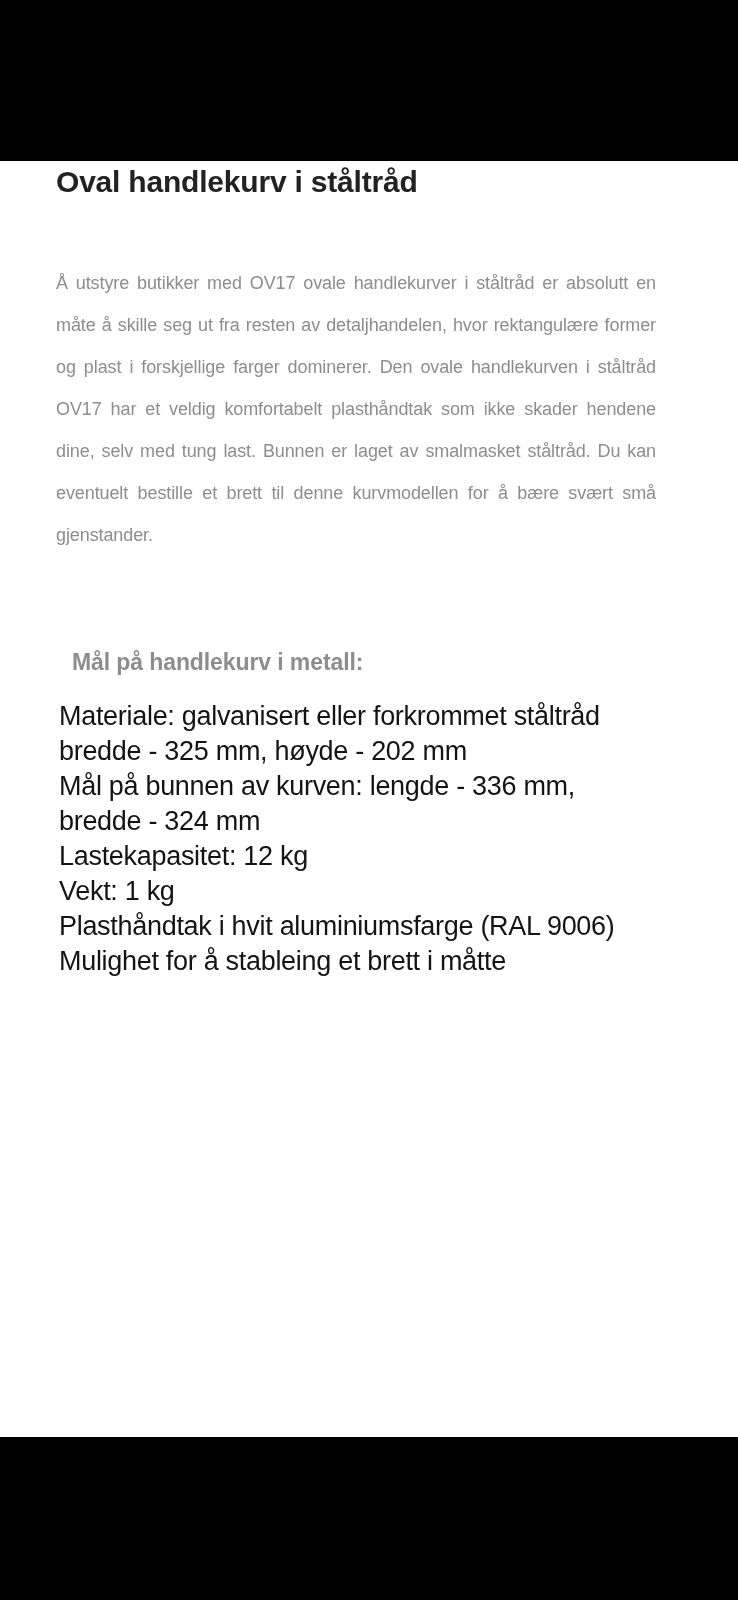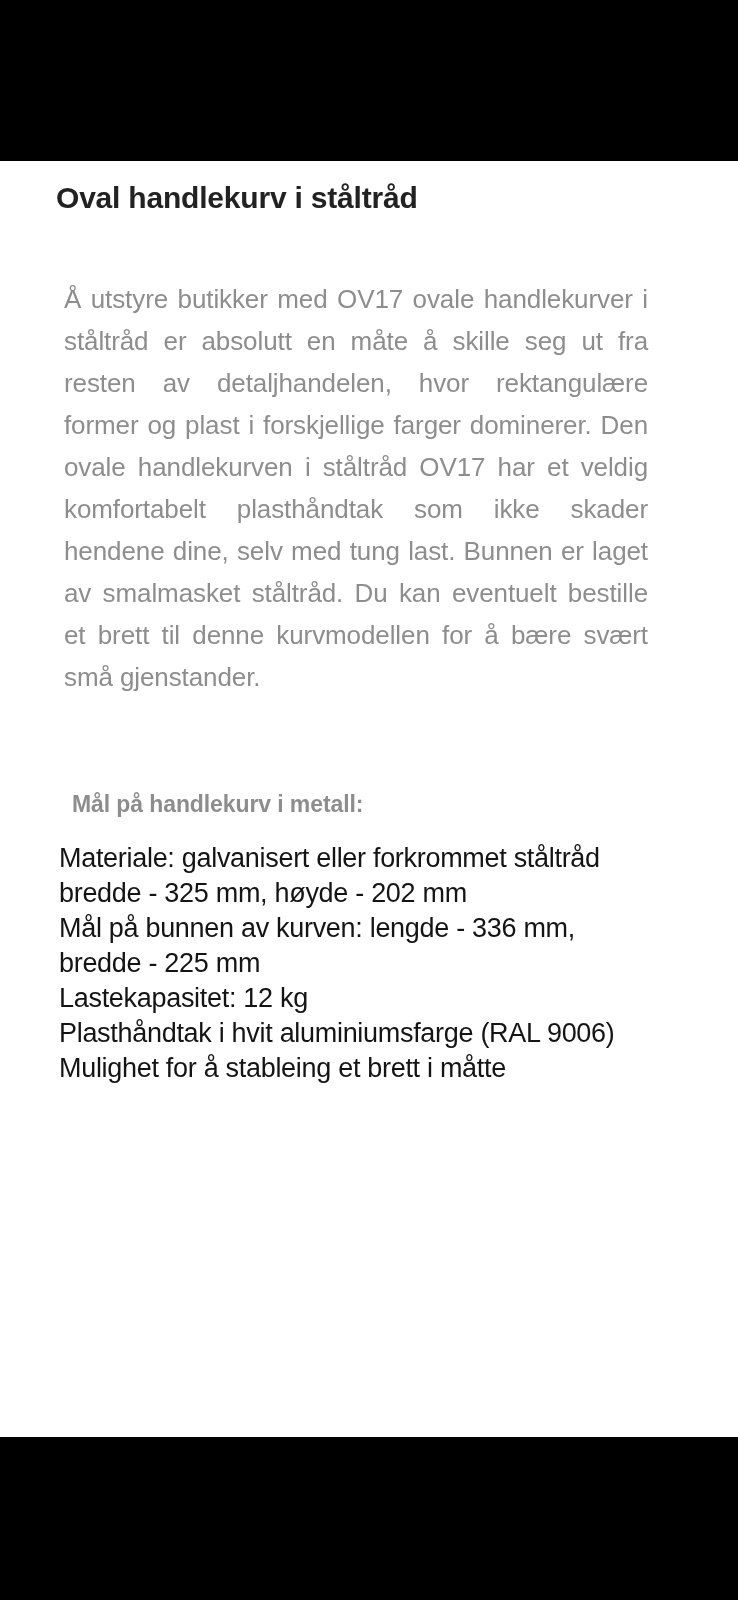--- a/index.html
+++ b/index.html
@@ -56,32 +56,32 @@
 
   .content {
     position: absolute;
     left: 56px;
     top: 0;
     width: 600px;
   }
 
   .doc-title {
     margin: 0;
-    padding-top: 18px;
+    padding-top: 2px;
     font-size: 30px;
     line-height: 38px;
     font-weight: bold;
     color: #222222;
     letter-spacing: -0.2px;
   }
 
   .body-para {
-    margin: 8px;
+    margin: 0;
     color: #8d8d8d;
-    font-size: 26px;
+    font-size: 18px;
     line-height: 42px;
     text-align: justify;
     text-justify: inter-word;
     letter-spacing: -0.1px;
   }
   .body-para.first {
     margin-top: 61px;
   }
   .body-para.second {
     margin-top: 42px;
@@ -125,22 +125,23 @@
 
       <p class="body-para first">Å utstyre butikker med OV17 ovale handlekurver i ståltråd er absolutt en måte å skille seg ut fra resten av detaljhandelen, hvor rektangulære former og plast i forskjellige farger dominerer. Den ovale handlekurven i ståltråd OV17 har et veldig komfortabelt plasthåndtak som ikke skader hendene dine, selv med tung last. Bunnen er laget av smalmasket ståltråd. Du kan eventuelt bestille et brett til denne kurvmodellen for å bære svært små gjenstander.</p>
 
 
       <h2 class="specs-heading">Mål på handlekurv i metall:</h2>
 
       <ul class="specs-list">
         <li>Materiale: galvanisert eller forkrommet ståltråd</li>
         <li>bredde - 325 mm, høyde - 202 mm</li>
         <li>Mål på bunnen av kurven: lengde - 336 mm,</li>
-        <li>bredde - 225 mm</li>
+        <li>bredde - 324 mm</li>
         <li>Lastekapasitet: 12 kg</li>
+        <li>Vekt: 1 kg</li>
         <li>Plasthåndtak i hvit aluminiumsfarge (RAL 9006)</li>
         <li>Mulighet for å stableing et brett i måtte</li>
       </ul>
 
     </div>
   </div>
 
   <div class="bar-bottom"></div>
 
 </div>

